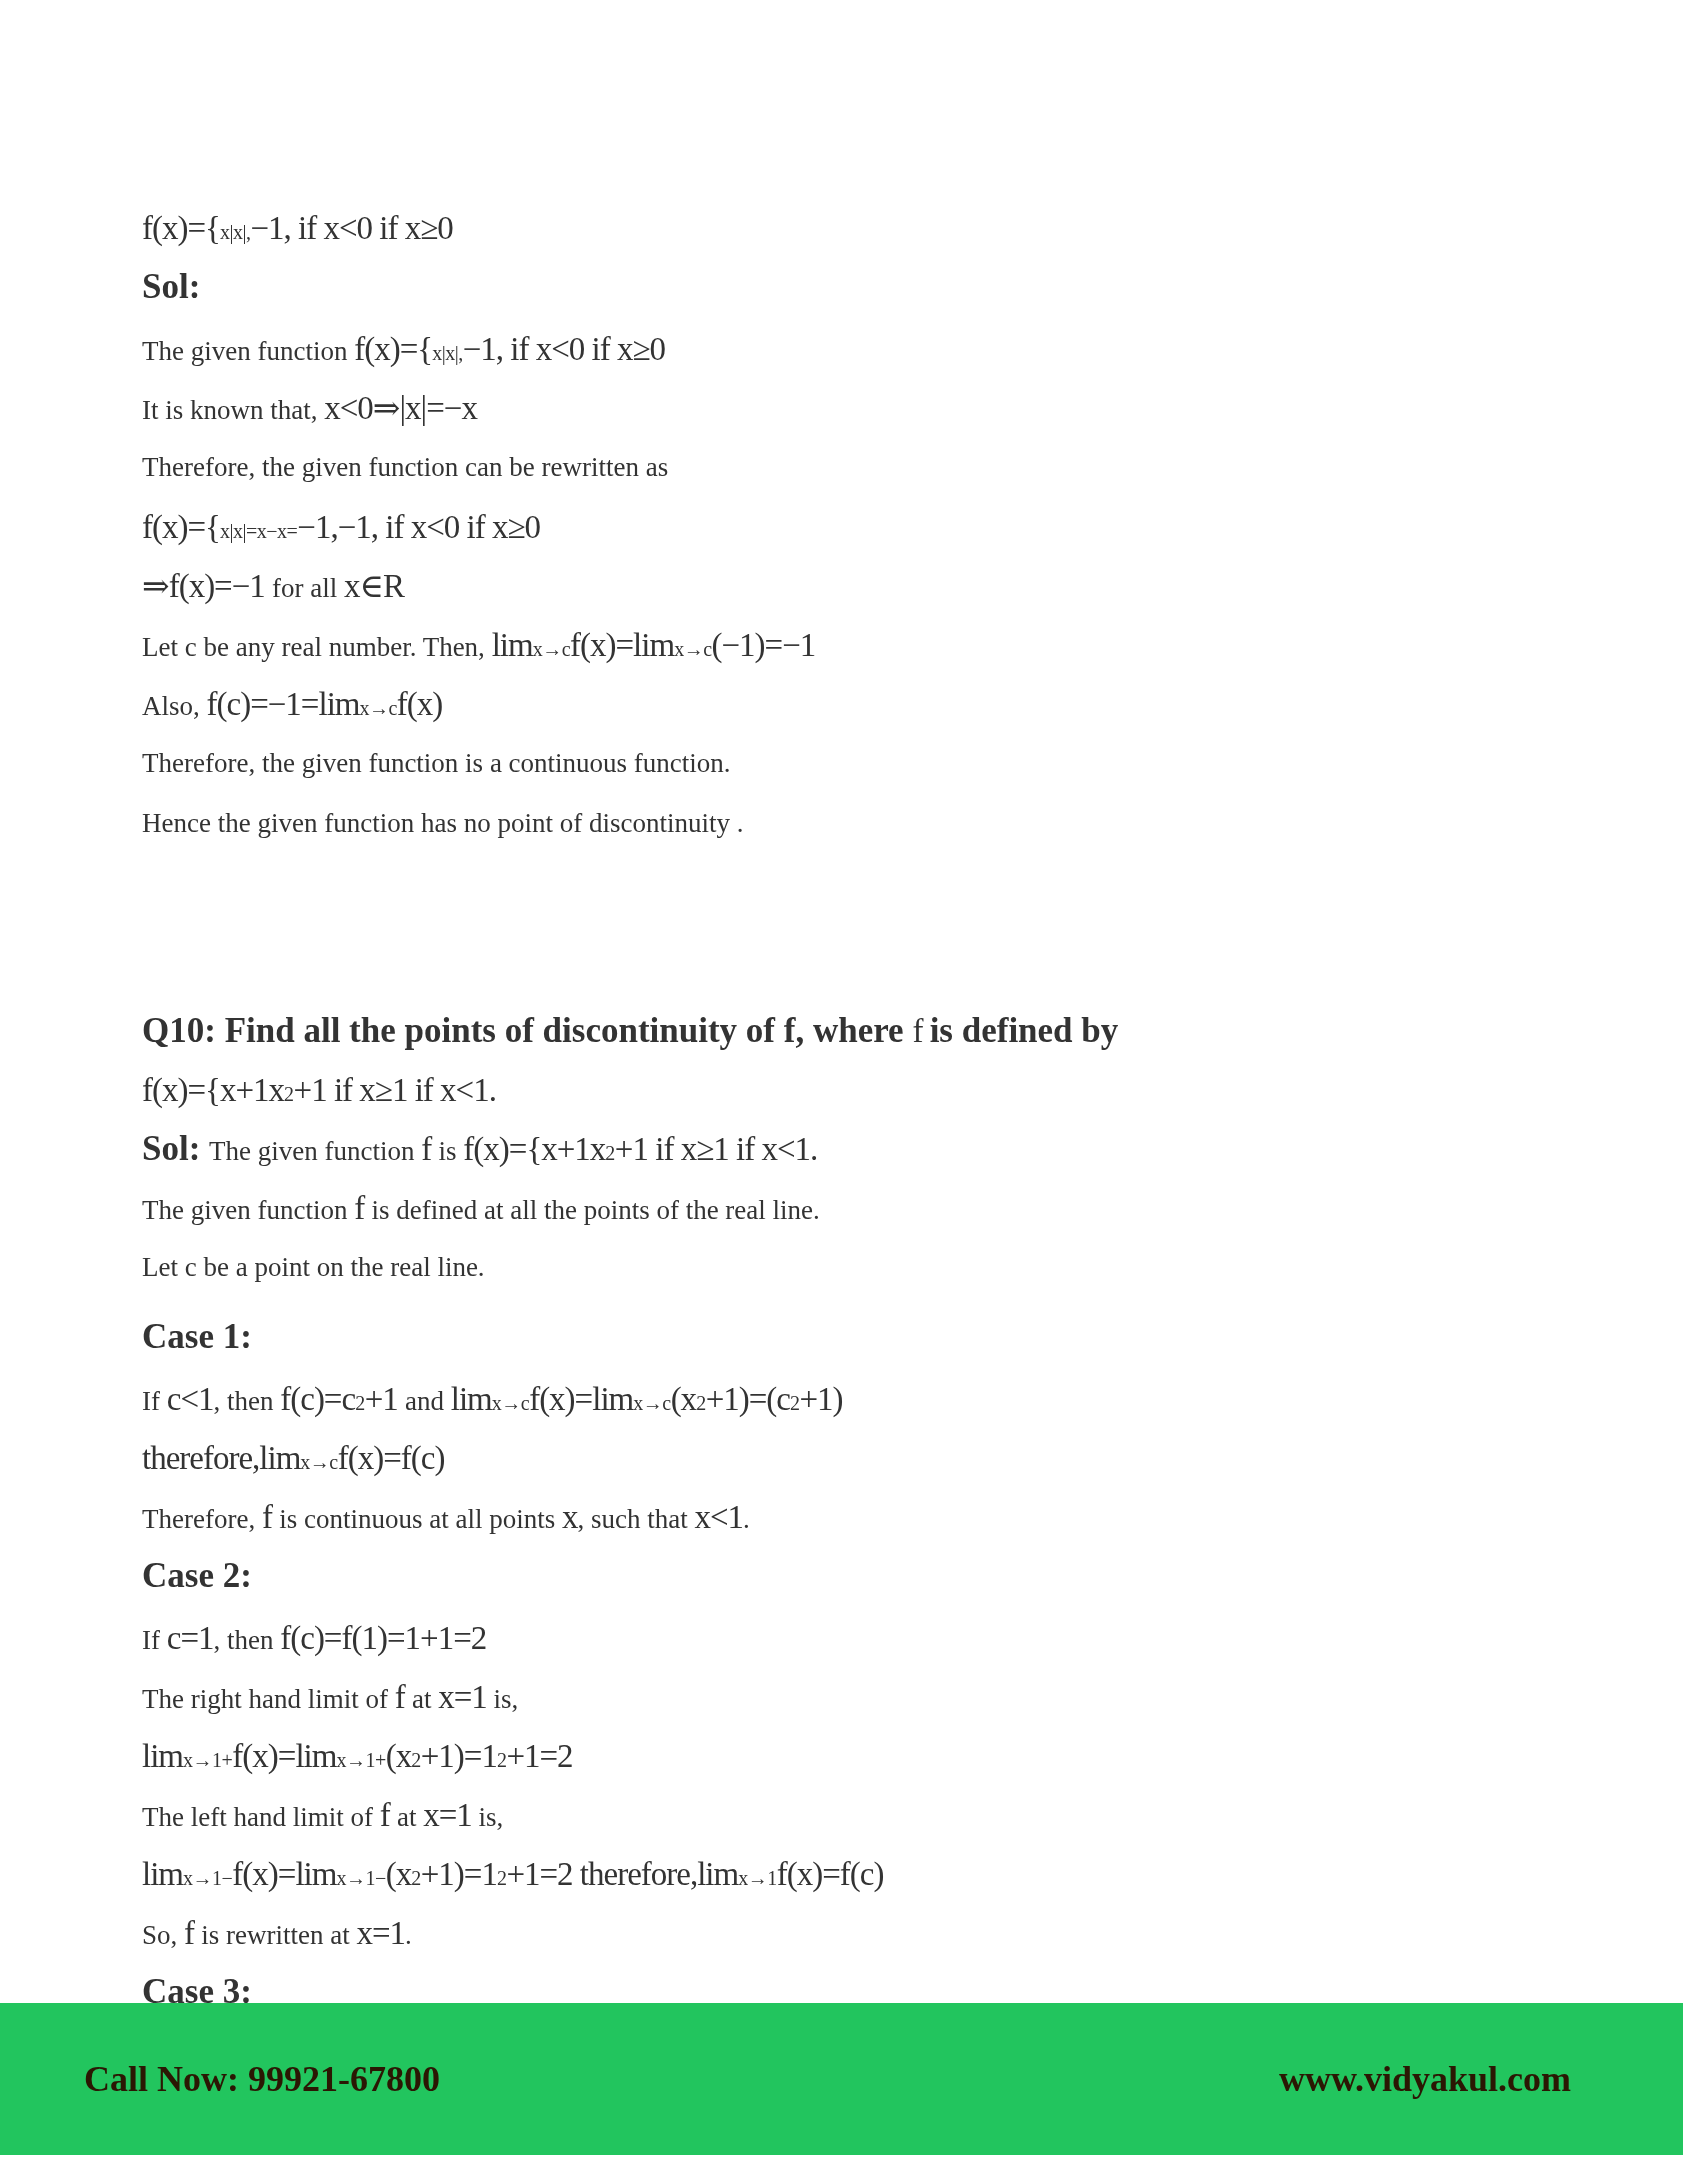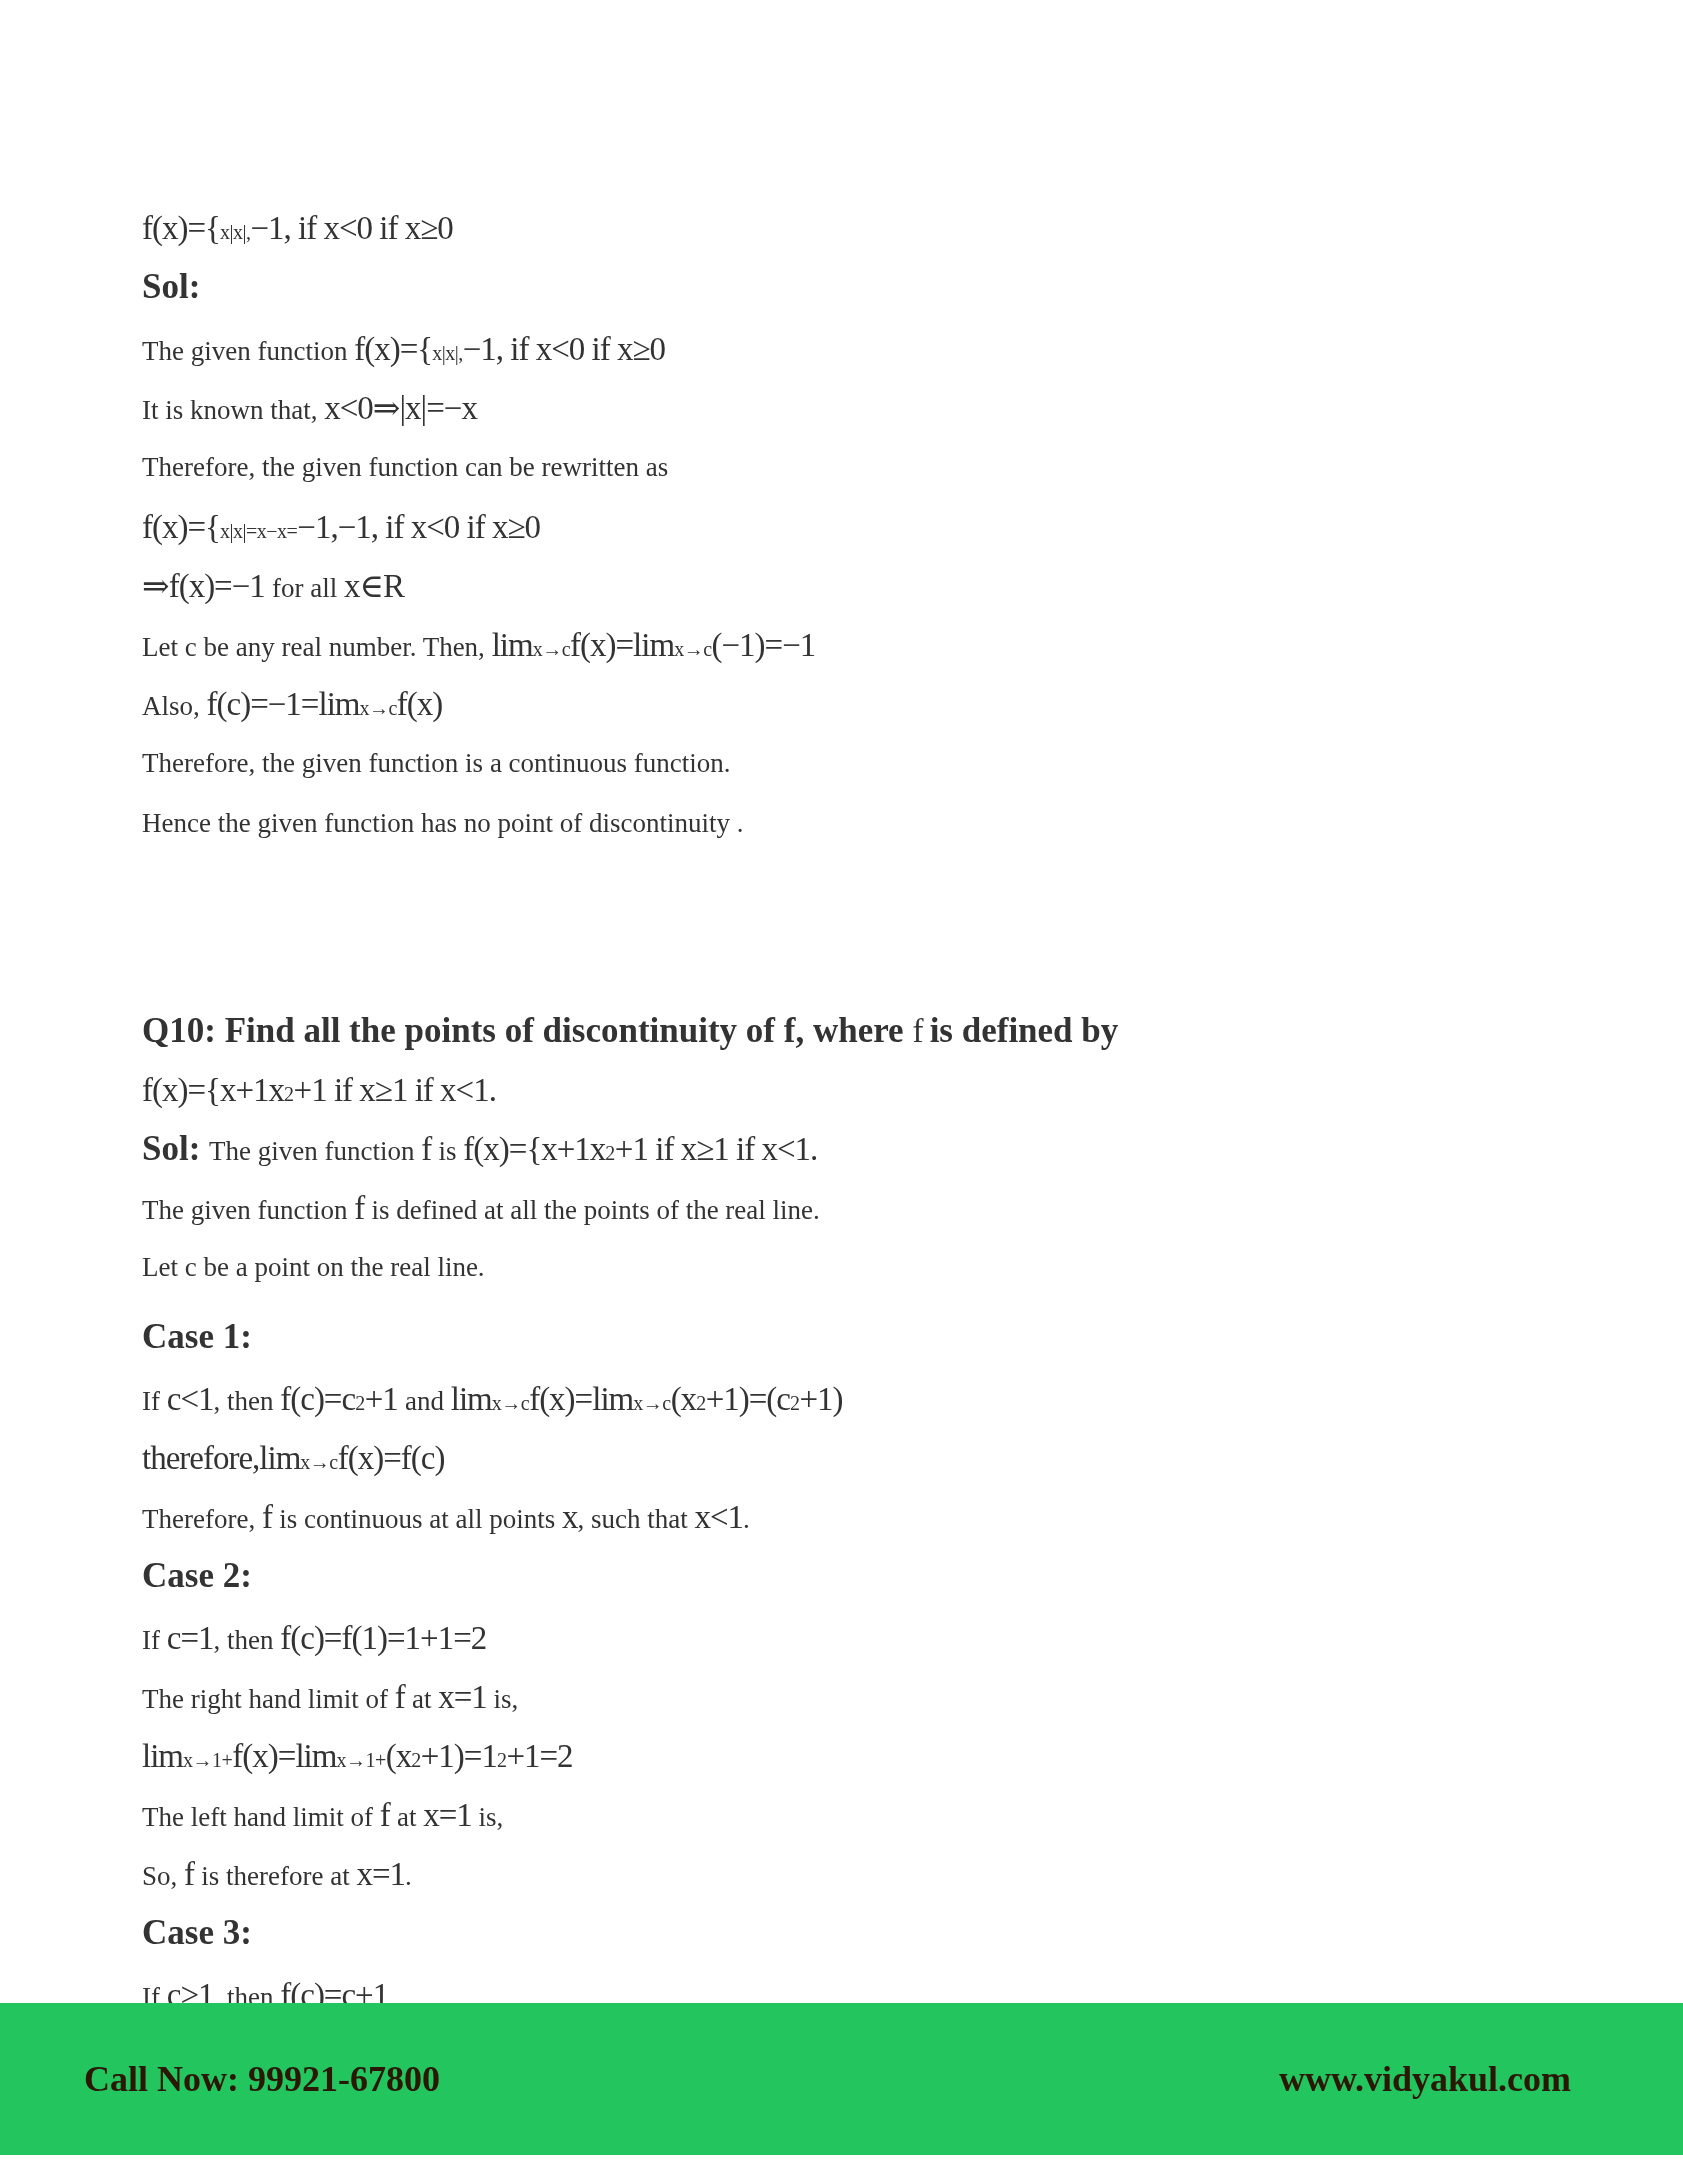--- a/index.html
+++ b/index.html
@@ -61,21 +61,22 @@
       <div class="line g0"><span class="p">Let c be a point on the real line.</span></div>
       <div class="line g2"><span class="b">Case 1:</span></div>
       <div class="line g1"><span class="p">If </span><span class="m">c&lt;1</span><span class="p">, then </span><span class="m">f(c)=c</span><span class="sm">2</span><span class="m">+1 </span><span class="p">and </span><span class="m">lim</span><span class="sm">x→c</span><span class="m">f(x)=lim</span><span class="sm">x→c</span><span class="m">(x</span><span class="sm">2</span><span class="m">+1)=(c</span><span class="sm">2</span><span class="m">+1)</span></div>
       <div class="line g0"><span class="m">therefore,lim</span><span class="sm">x→c</span><span class="m">f(x)=f(c)</span></div>
       <div class="line g0"><span class="p">Therefore, </span><span class="m">f </span><span class="p">is continuous at all points </span><span class="m">x</span><span class="p">, such that </span><span class="m">x&lt;1</span><span class="p">.</span></div>
       <div class="line g0"><span class="b">Case 2:</span></div>
       <div class="line g1"><span class="p">If </span><span class="m">c=1</span><span class="p">, then </span><span class="m">f(c)=f(1)=1+1=2</span></div>
       <div class="line g0"><span class="p">The right hand limit of </span><span class="m">f </span><span class="p">at </span><span class="m">x=1</span><span class="p"> is,</span></div>
       <div class="line g0"><span class="m">lim</span><span class="sm">x→1+</span><span class="m">f(x)=lim</span><span class="sm">x→1+</span><span class="m">(x</span><span class="sm">2</span><span class="m">+1)=1</span><span class="sm">2</span><span class="m">+1=2</span></div>
       <div class="line g0"><span class="p">The left hand limit of </span><span class="m">f </span><span class="p">at </span><span class="m">x=1</span><span class="p"> is,</span></div>
-      <div class="line g0"><span class="p">So, </span><span class="m">f </span><span class="p">is therefore at </span><span class="m"> x=1</span><span class="p">.</span></div>
+      <div class="line g0"><span class="m">lim</span><span class="sm">x→1−</span><span class="m">f(x)=lim</span><span class="sm">x→1−</span><span class="m">(x</span><span class="sm">2</span><span class="m">+1)=1</span><span class="sm">2</span><span class="m">+1=2 therefore,lim</span><span class="sm">x→1</span><span class="m">f(x)=f(c)</span></div>
+      <div class="line g0"><span class="p">So, </span><span class="m">f </span><span class="p">is rewritten at </span><span class="m"> x=1</span><span class="p">.</span></div>
       <div class="line g0"><span class="b">Case 3:</span></div>
       <div class="line g1"><span class="p">If </span><span class="m">c&gt;1</span><span class="p">, then </span><span class="m">f(c)=c+1</span></div>
     </div>
   <div class="footer" id="footer" style="background: #22c55e; color: rgb(43, 23, 3);">
     <span>Call Now: 99921-67800</span>
     <span>www.vidyakul.com</span>
   </div>
 </div>
 
 

